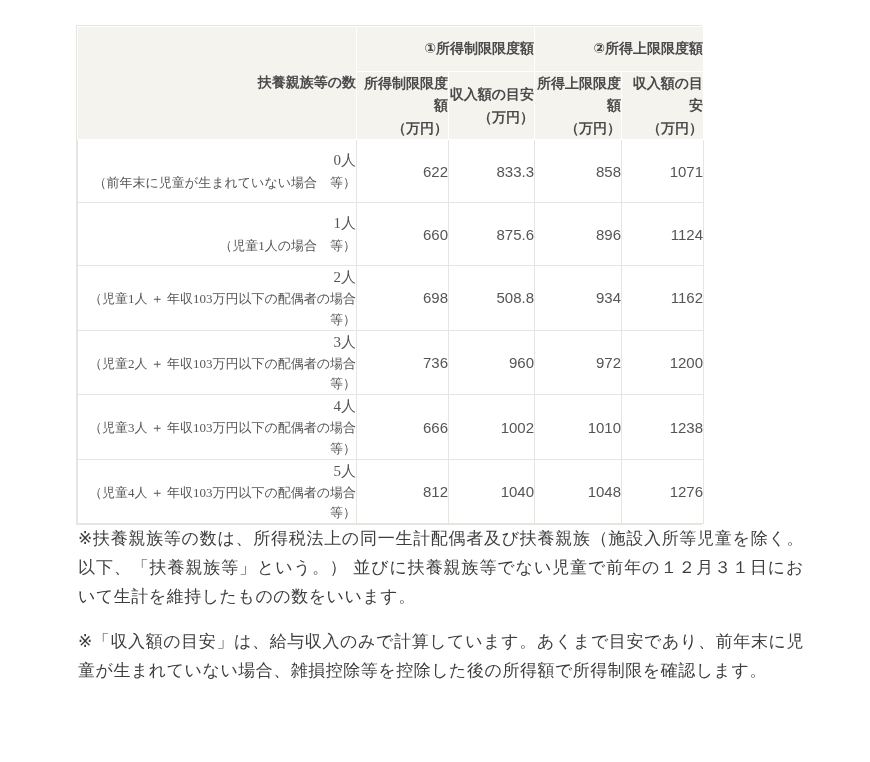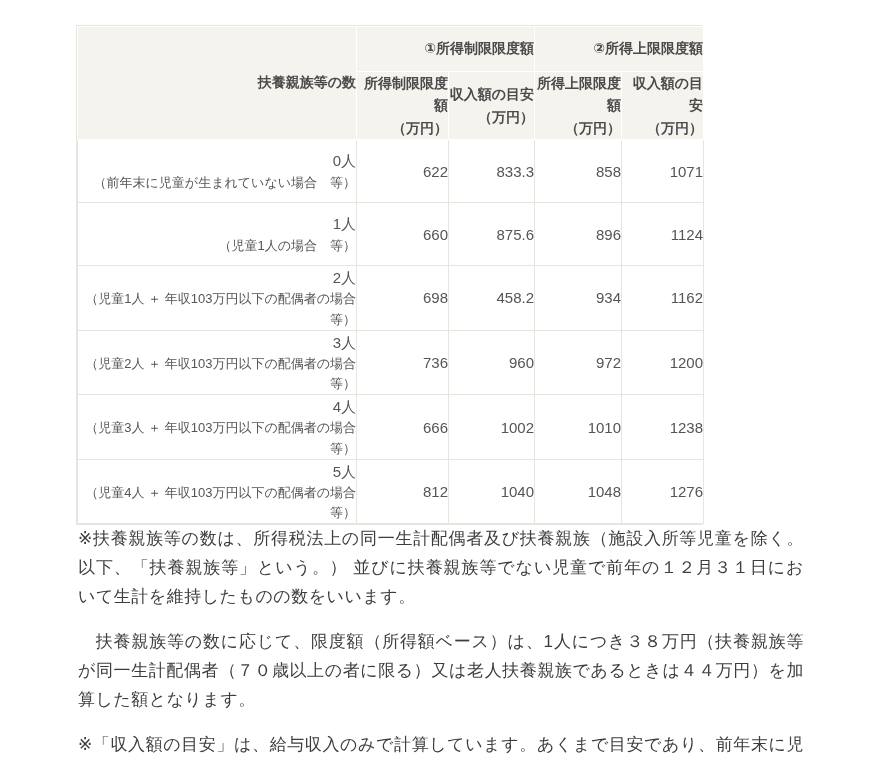--- a/index.html
+++ b/index.html
@@ -42,21 +42,21 @@
   }
   th.corner { width: 279px; height: 102px; font-size: 14px; }
   col.c-num1 { width: 92px; }
   col.c-num2 { width: 86px; }
   col.c-num3 { width: 87px; }
   col.c-num4 { width: 82px; }
   tr.group-row th { height: 45px; font-size: 14px; }
   tr.sub-row th { height: 57px; font-size: 14px; line-height: 1.6; }
   tr.sub-row th .unit { display: block; font-weight: bold; }
   tr.data-row td { height: 63px; }
-  td.label-cell { font-size: 14px; line-height: 1.55; color: #555555; }
+  td.label-cell { font-size: 14px; line-height: 1.55; color: #555555; font-family: Liberation Serif, serif; }
   td.label-cell .count { display: block; }
   td.label-cell .desc { display: block; font-size: 13px; }
 
   .notes {
     position: absolute;
     left: 62px; top: 508px;
     width: 758px;
     font-size: 17px;
     line-height: 29px;
     color: #3d3d3d;
@@ -124,21 +124,21 @@
           <td>896</td>
           <td>1124</td>
         </tr>
 
         <tr class="data-row">
           <td class="label-cell">
             <span class="count">2人</span>
             <span class="desc">（児童1人 ＋ 年収103万円以下の配偶者の場合　等）</span>
           </td>
           <td>698</td>
-          <td>458.2</td>
+          <td>508.8</td>
           <td>934</td>
           <td>1162</td>
         </tr>
 
         <tr class="data-row">
           <td class="label-cell">
             <span class="count">3人</span>
             <span class="desc">（児童2人 ＋ 年収103万円以下の配偶者の場合　等）</span>
           </td>
           <td>736</td>
@@ -167,17 +167,16 @@
           <td>1040</td>
           <td>1048</td>
           <td>1276</td>
         </tr>
       </tbody>
     </table>
   </div>
 
   <div class="notes">
     <p>※扶養親族等の数は、所得税法上の同一生計配偶者及び扶養親族（施設入所等児童を除く。以下、「扶養親族等」という。） 並びに扶養親族等でない児童で前年の１２月３１日において生計を維持したものの数をいいます。</p>
-    <p>　扶養親族等の数に応じて、限度額（所得額ベース）は、1人につき３８万円（扶養親族等が同一生計配偶者（７０歳以上の者に限る）又は老人扶養親族であるときは４４万円）を加算した額となります。</p>
     <p>※「収入額の目安」は、給与収入のみで計算しています。あくまで目安であり、前年末に児童が生まれていない場合、雑損控除等を控除した後の所得額で所得制限を確認します。</p>
   </div>
 
 </div>
 
 </body></html>

